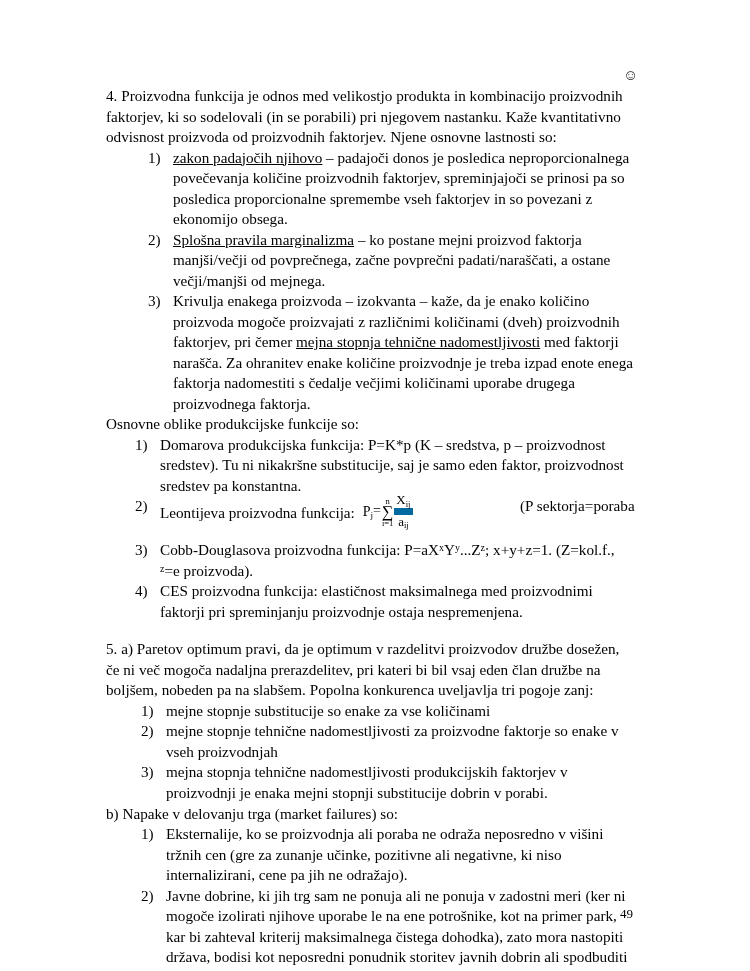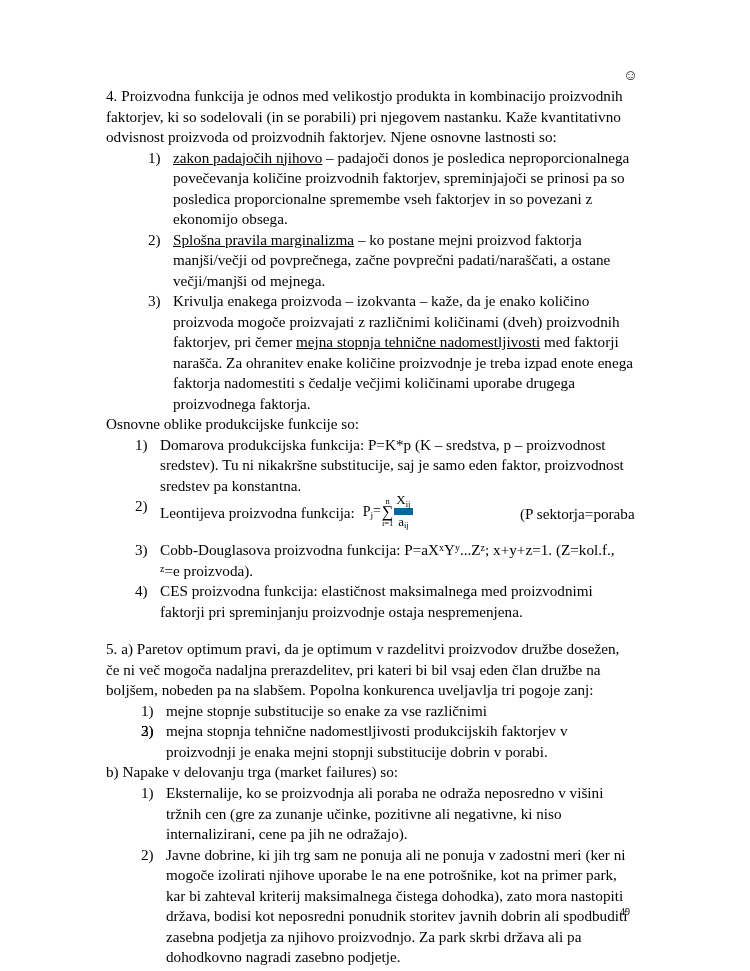--- a/index.html
+++ b/index.html
@@ -161,31 +161,31 @@
   }
   sup {
     font-size: 0.66em;
     vertical-align: baseline;
     position: relative;
     top: -0.42em;
   }
   .tail-col {
     position: absolute;
     left: 360px;
-    top: 8px;
+    top: 0;
     width: 150px;
   }
   .leon-li {
     min-height: 44px;
   }
   .page-number {
     position: absolute;
     left: 620px;
     top: 906px;
-    font-size: 10px;
+    font-size: 13px;
   }
   .math-inline {
     font-family: "Liberation Serif", "DejaVu Serif", serif;
   }
 </style>
 </head>
 <body>
 
 <div class="page">
 
@@ -242,24 +242,25 @@
         <span class="marker">4)</span>
         <span>CES proizvodna funkcija: elastičnost maksimalnega med proizvodnimi faktorji pri spreminjanju proizvodnje ostaja nespremenjena.</span>
       </li>
     </ol>
 
     <p class="para spaced-before">5. a) Paretov optimum pravi, da je optimum v razdelitvi proizvodov družbe dosežen, če ni več mogoča nadaljna prerazdelitev, pri kateri bi bil vsaj eden član družbe na boljšem, nobeden pa na slabšem. Popolna konkurenca uveljavlja tri pogoje zanj:</p>
 
     <ol class="numlist indent-medium">
       <li>
         <span class="marker">1)</span>
-        <span>mejne stopnje substitucije so enake za vse različnimi</span>
-      </li>
-      <li>
-        <span class="marker">2)</span>
+        <span>mejne stopnje substitucije so enake za vse količinami</span>
+      </li>
+      <li>
+        <span class="marker">2)</span>
+        <span>mejne stopnje tehnične nadomestljivosti za proizvodne faktorje so enake v vseh proizvodnjah</span>
       </li>
       <li>
         <span class="marker">3)</span>
         <span>mejna stopnja tehnične nadomestljivosti produkcijskih faktorjev v proizvodnji je enaka mejni stopnji substitucije dobrin v porabi.</span>
       </li>
     </ol>
 
     <p class="para">b) Napake v delovanju trga (market failures) so:</p>
 
     <ol class="numlist indent-medium">

